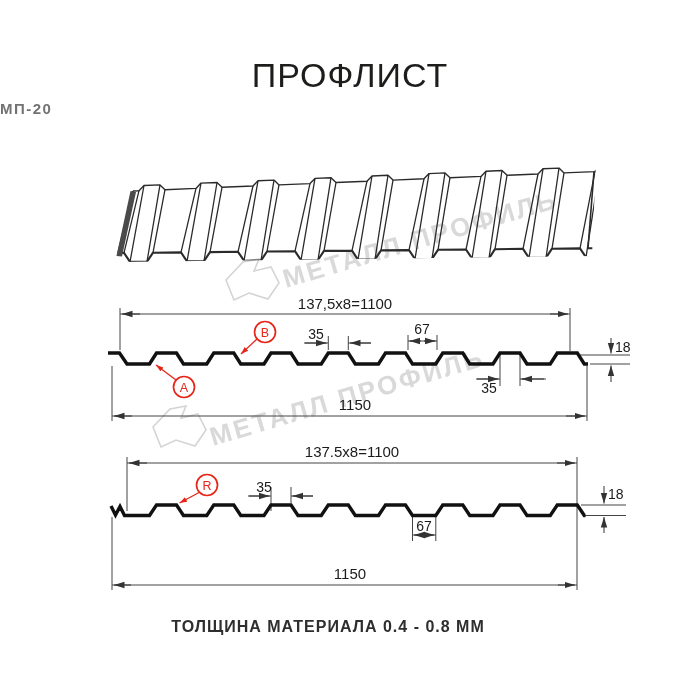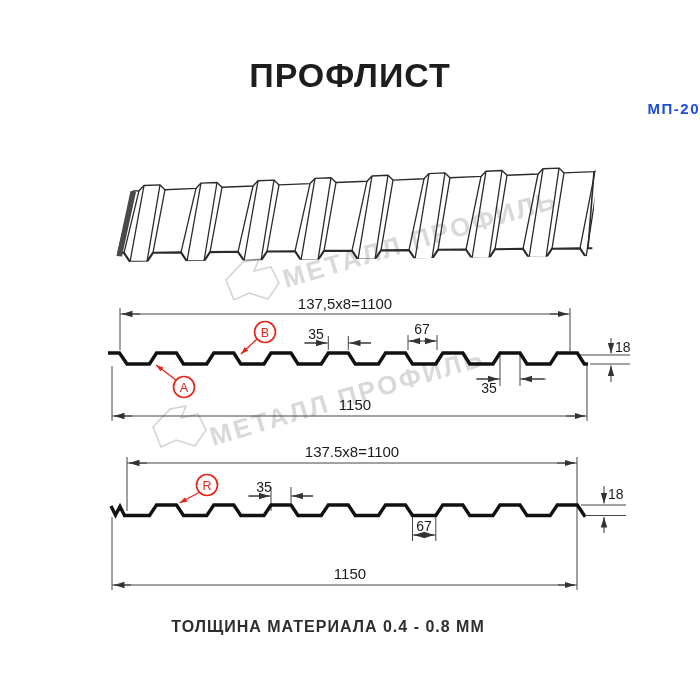--- a/index.html
+++ b/index.html
@@ -1,21 +1,21 @@
 <!DOCTYPE html>
 <html><head>
 <meta charset="utf-8">
 <style>
   html,body{margin:0;padding:0;background:#fff;}
   body{width:700px;height:700px;position:relative;overflow:hidden;
        font-family:"Liberation Sans",sans-serif;}
   .page-title{position:absolute;top:56px;left:0;width:700px;text-align:center;
-       font-size:34px;font-weight:700;letter-spacing:1px;color:#1d1d1b;}
-  .page-model{position:absolute;top:100px;left:0;width:700px;text-align:right;
-       font-size:15px;font-weight:700;letter-spacing:1.5px;color:#1d4ed8;}
+       font-size:34px;font-weight:400;letter-spacing:1px;color:#1d1d1b;}
+  .page-model{position:absolute;top:100px;left:0;width:700px;text-align:left;
+       font-size:15px;font-weight:700;letter-spacing:1.5px;color:#737373;}
   .footer-note{position:absolute;top:618px;left:0;width:656px;text-align:center;
        font-size:16px;font-weight:700;letter-spacing:1px;color:#2e2e2e;}
   svg{position:absolute;top:0;left:0;}
   svg text{font-family:"Liberation Sans",sans-serif;fill:#1b1b1b;}
   .dim-label{font-size:14px;}
   .dim-label-big{font-size:15px;}
   .marker-letter{font-size:12.5px;fill:#e62619;}
   .wm-text{font-size:26px;font-weight:700;letter-spacing:2.5px;fill:#d9d9d9;}
 </style>
 </head>

